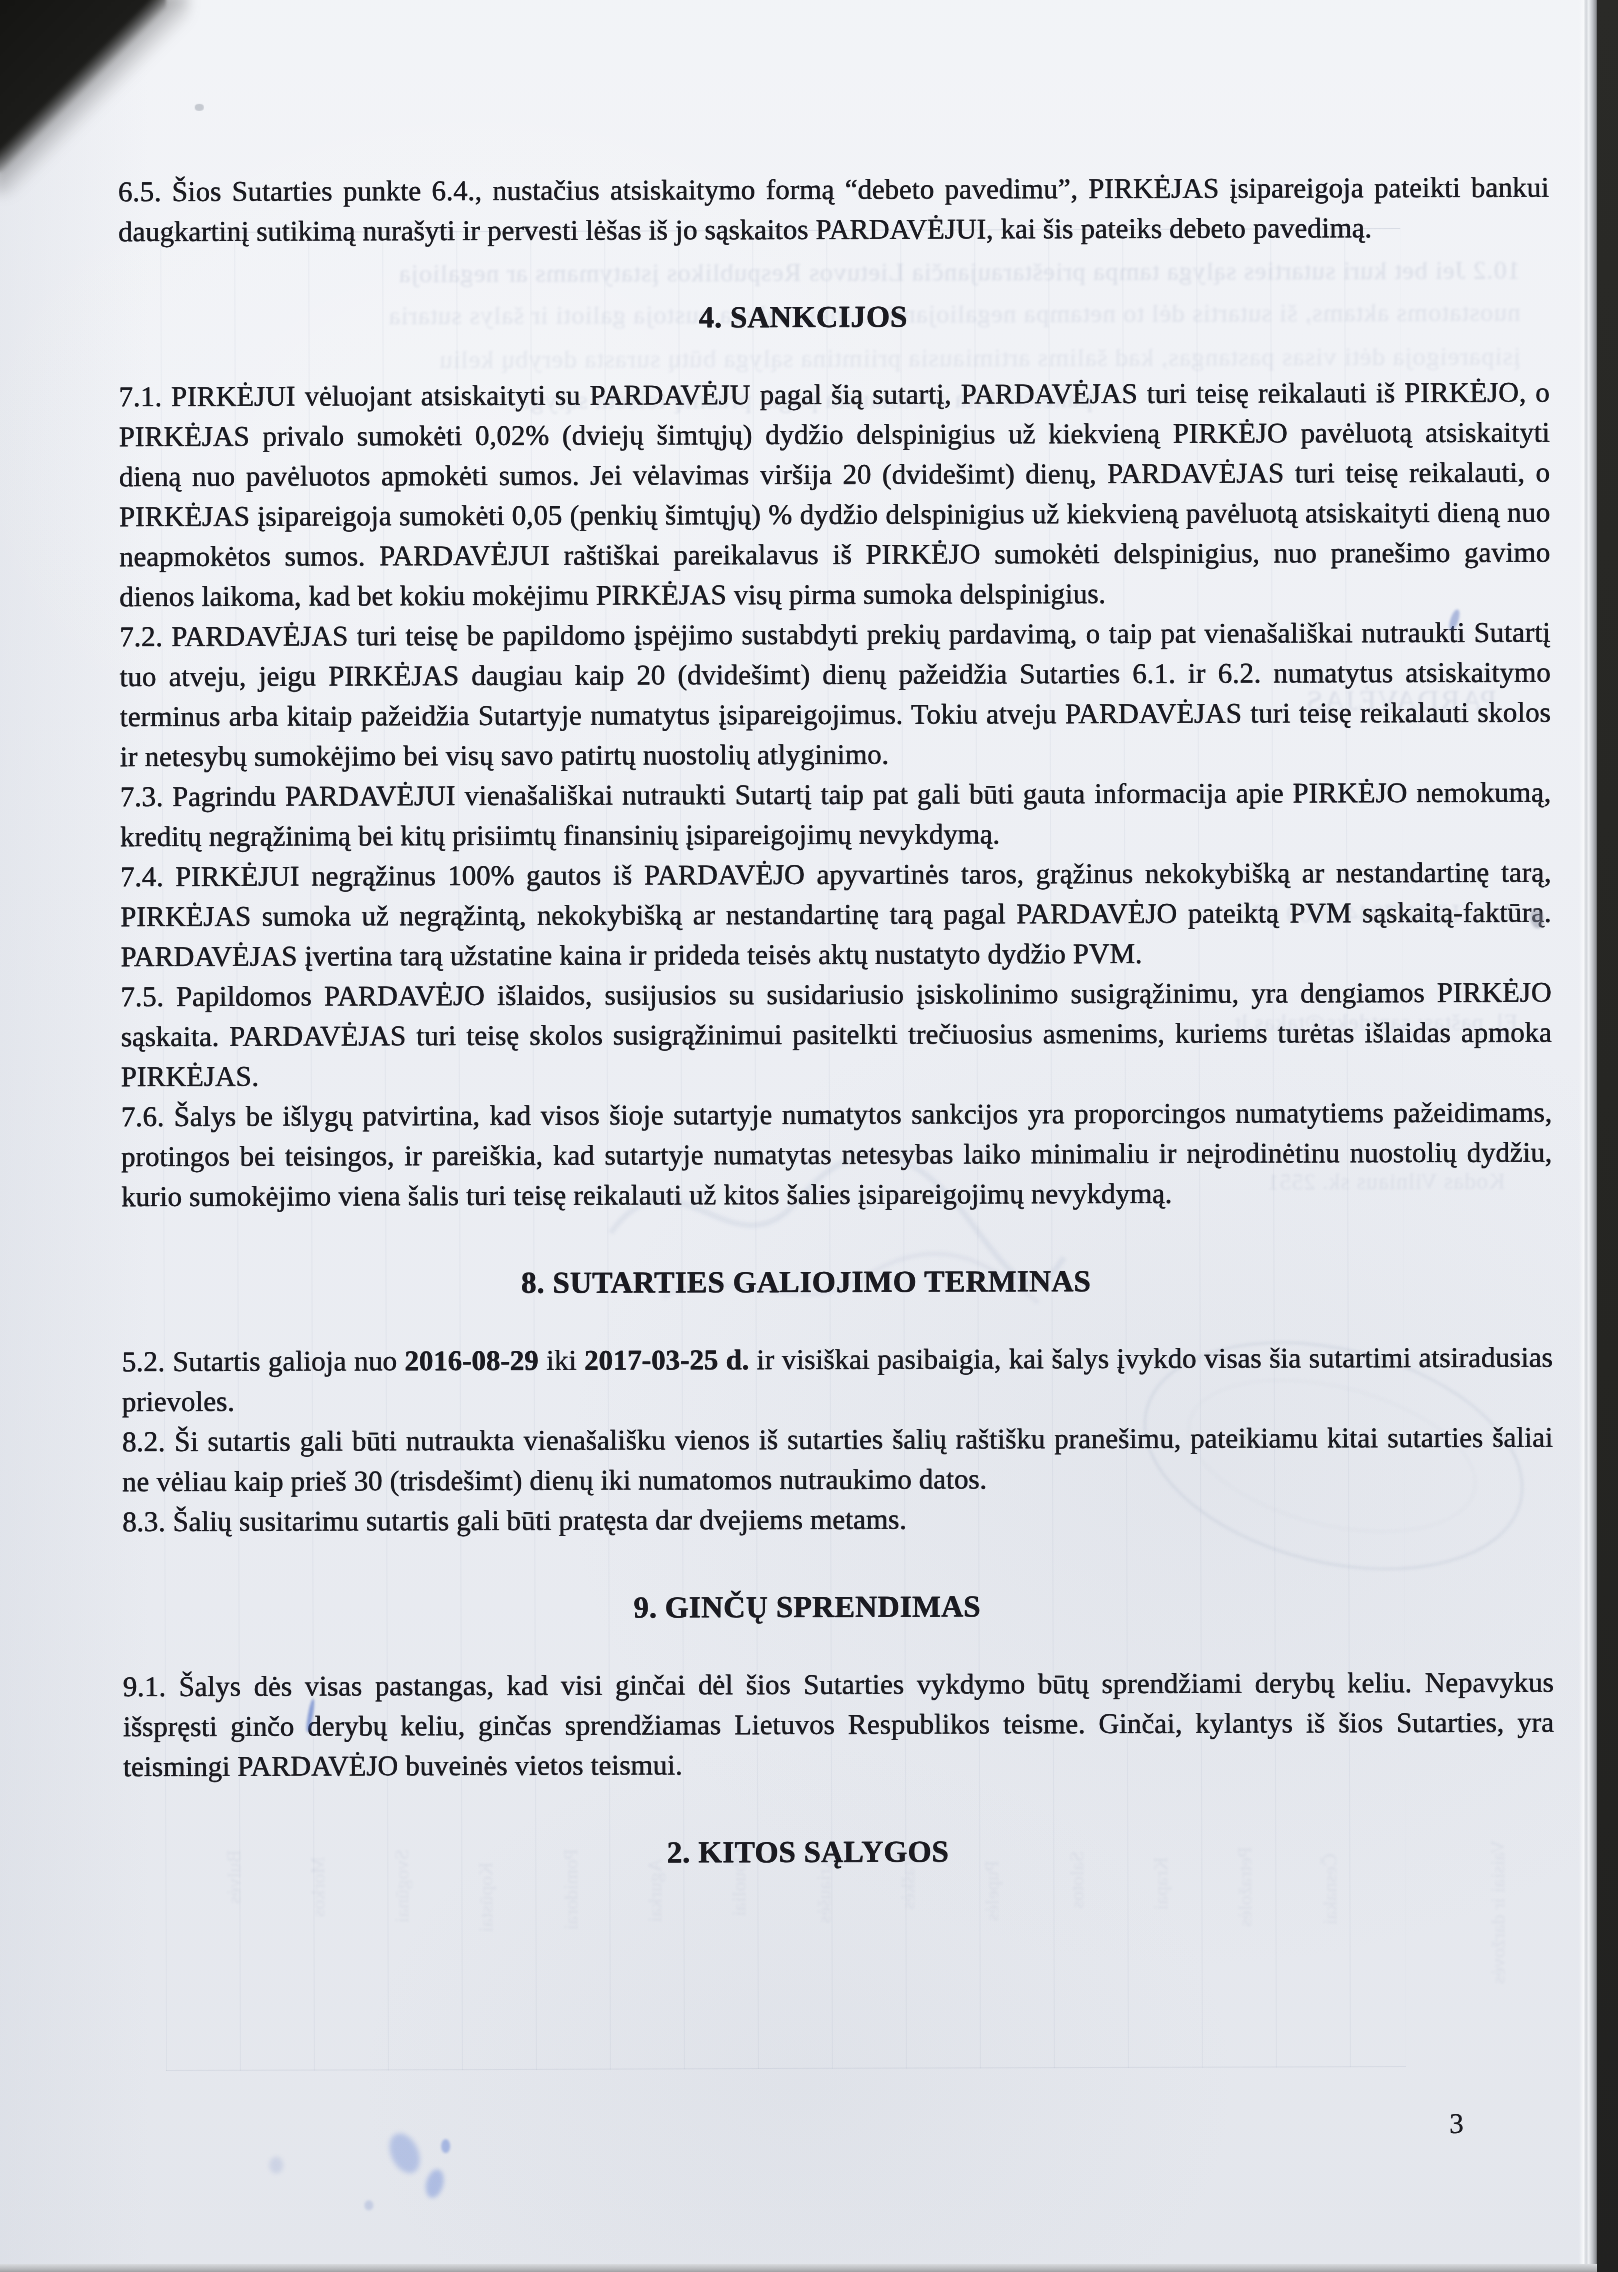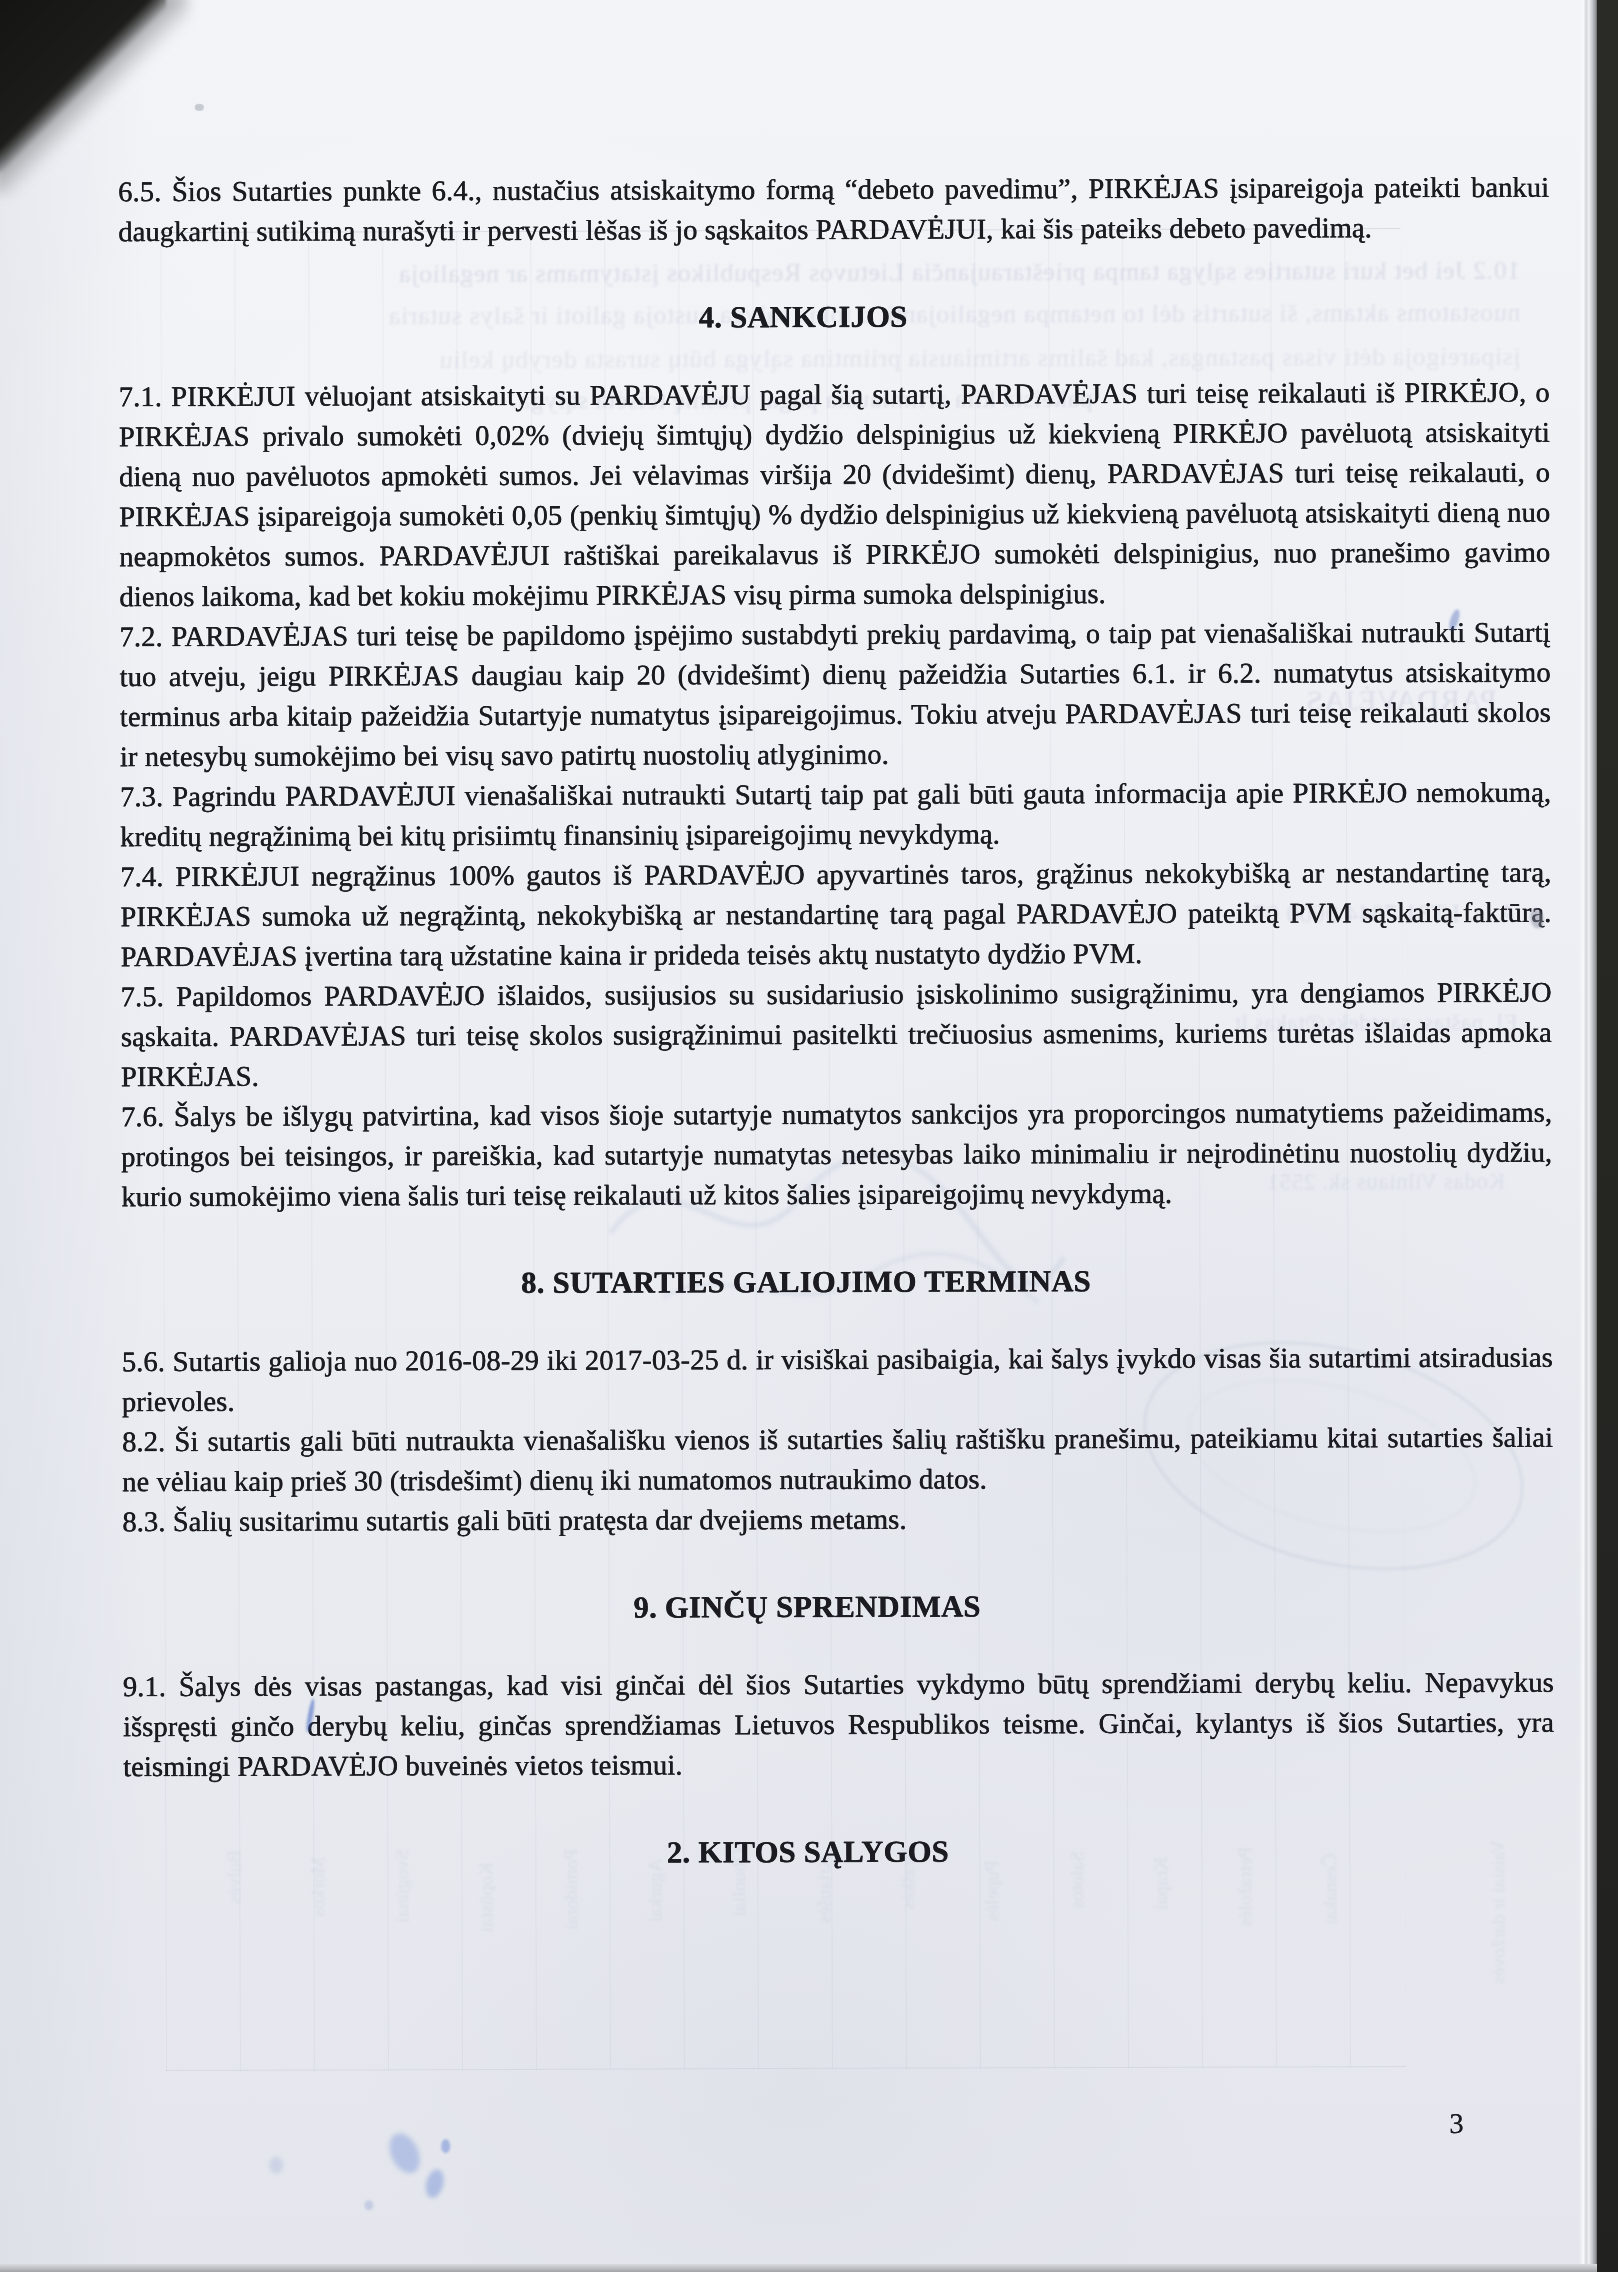--- a/index.html
+++ b/index.html
@@ -91,21 +91,21 @@
     font-size: 28.5px; line-height: 40px; color: #1b1b21;
     text-align: justify; letter-spacing: 0.1px;
     text-shadow: 0.4px 0 0 currentColor, 0 0.3px 0.3px rgba(25,25,38,0.55);
   }
   .doc p.paragraph { margin: 0; }
   .doc p.paragraph:first-child { margin-top: 7.8px; }
   .doc h2.heading {
     margin: 47px 62px 38px 0; text-align: center;
     font-size: 30.5px; line-height: 40px; font-weight: bold; letter-spacing: 0.3px;
   }
-  .doc .b { font-weight: normal; }
+  .doc .b { font-weight: bold; }
 
   .page-number {
     position: absolute; left: 1446px; top: 2110px;
     font-size: 28.5px; color: #1b1b21;
     text-shadow: 0.3px 0 0 currentColor;
   }
 
   
   .smudge { position: absolute; border-radius: 50%; }
 </style>
@@ -153,21 +153,21 @@
     <div class="doc">
         <p class="paragraph"><span>6.5. Šios Sutarties punkte 6.4., nustačius atsiskaitymo formą “debeto pavedimu”, PIRKĖJAS įsipareigoja pateikti bankui daugkartinį sutikimą nurašyti ir pervesti lėšas iš jo sąskaitos PARDAVĖJUI, kai šis pateiks debeto pavedimą.</span></p>
         <h2 class="heading"><span>4. SANKCIJOS</span></h2>
         <p class="paragraph"><span>7.1. PIRKĖJUI vėluojant atsiskaityti su PARDAVĖJU pagal šią sutartį, PARDAVĖJAS turi teisę reikalauti iš PIRKĖJO, o PIRKĖJAS privalo sumokėti 0,02% (dviejų šimtųjų) dydžio delspinigius už kiekvieną PIRKĖJO pavėluotą atsiskaityti dieną nuo pavėluotos apmokėti sumos. Jei vėlavimas viršija 20 (dvidešimt) dienų, PARDAVĖJAS turi teisę reikalauti, o PIRKĖJAS įsipareigoja sumokėti 0,05 (penkių šimtųjų) % dydžio delspinigius už kiekvieną pavėluotą atsiskaityti dieną nuo neapmokėtos sumos. PARDAVĖJUI raštiškai pareikalavus iš PIRKĖJO sumokėti delspinigius, nuo pranešimo gavimo dienos laikoma, kad bet kokiu mokėjimu PIRKĖJAS visų pirma sumoka delspinigius.</span></p>
         <p class="paragraph"><span>7.2. PARDAVĖJAS turi teisę be papildomo įspėjimo sustabdyti prekių pardavimą, o taip pat vienašališkai nutraukti Sutartį tuo atveju, jeigu PIRKĖJAS daugiau kaip 20 (dvidešimt) dienų pažeidžia Sutarties 6.1. ir 6.2. numatytus atsiskaitymo terminus arba kitaip pažeidžia Sutartyje numatytus įsipareigojimus. Tokiu atveju PARDAVĖJAS turi teisę reikalauti skolos ir netesybų sumokėjimo bei visų savo patirtų nuostolių atlyginimo.</span></p>
         <p class="paragraph"><span>7.3. Pagrindu PARDAVĖJUI vienašališkai nutraukti Sutartį taip pat gali būti gauta informacija apie PIRKĖJO nemokumą, kreditų negrąžinimą bei kitų prisiimtų finansinių įsipareigojimų nevykdymą.</span></p>
         <p class="paragraph"><span>7.4. PIRKĖJUI negrąžinus 100% gautos iš PARDAVĖJO apyvartinės taros, grąžinus nekokybišką ar nestandartinę tarą, PIRKĖJAS sumoka už negrąžintą, nekokybišką ar nestandartinę tarą pagal PARDAVĖJO pateiktą PVM sąskaitą-faktūrą. PARDAVĖJAS įvertina tarą užstatine kaina ir prideda teisės aktų nustatyto dydžio PVM.</span></p>
         <p class="paragraph"><span>7.5. Papildomos PARDAVĖJO išlaidos, susijusios su susidariusio įsiskolinimo susigrąžinimu, yra dengiamos PIRKĖJO sąskaita. PARDAVĖJAS turi teisę skolos susigrąžinimui pasitelkti trečiuosius asmenims, kuriems turėtas išlaidas apmoka PIRKĖJAS.</span></p>
         <p class="paragraph"><span>7.6. Šalys be išlygų patvirtina, kad visos šioje sutartyje numatytos sankcijos yra proporcingos numatytiems pažeidimams, protingos bei teisingos, ir pareiškia, kad sutartyje numatytas netesybas laiko minimaliu ir neįrodinėtinu nuostolių dydžiu, kurio sumokėjimo viena šalis turi teisę reikalauti už kitos šalies įsipareigojimų nevykdymą.</span></p>
         <h2 class="heading"><span>8. SUTARTIES GALIOJIMO TERMINAS</span></h2>
-        <p class="paragraph"><span>5.6. Sutartis galioja nuo </span><span class="b">2016-08-29</span><span> iki </span><span class="b">2017-03-25 d.</span><span> ir visiškai pasibaigia, kai šalys įvykdo visas šia sutartimi atsiradusias prievoles.</span></p>
+        <p class="paragraph"><span>5.2. Sutartis galioja nuo </span><span class="b">2016-08-29</span><span> iki </span><span class="b">2017-03-25 d.</span><span> ir visiškai pasibaigia, kai šalys įvykdo visas šia sutartimi atsiradusias prievoles.</span></p>
         <p class="paragraph"><span>8.2. Ši sutartis gali būti nutraukta vienašališku vienos iš sutarties šalių raštišku pranešimu, pateikiamu kitai sutarties šaliai ne vėliau kaip prieš 30 (trisdešimt) dienų iki numatomos nutraukimo datos.</span></p>
         <p class="paragraph"><span>8.3. Šalių susitarimu sutartis gali būti pratęsta dar dvejiems metams.</span></p>
         <h2 class="heading"><span>9. GINČŲ SPRENDIMAS</span></h2>
         <p class="paragraph"><span>9.1. Šalys dės visas pastangas, kad visi ginčai dėl šios Sutarties vykdymo būtų sprendžiami derybų keliu. Nepavykus išspręsti ginčo derybų keliu, ginčas sprendžiamas Lietuvos Respublikos teisme. Ginčai, kylantys iš šios Sutarties, yra teismingi PARDAVĖJO buveinės vietos teismui.</span></p>
         <h2 class="heading"><span>2. KITOS SĄLYGOS</span></h2>
       </div>
 
     <div class="page-number">3</div>
 
     <div>

